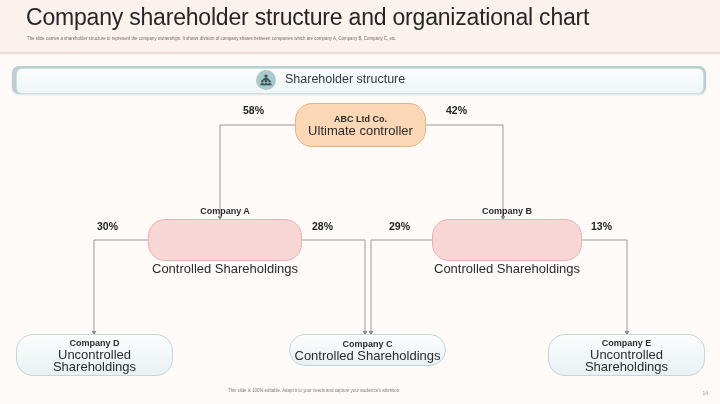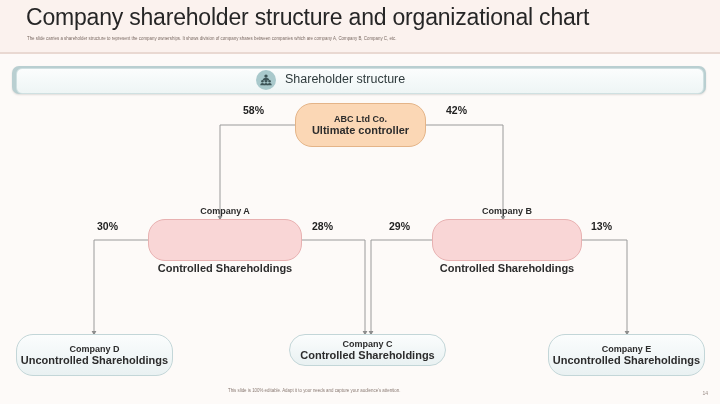--- a/index.html
+++ b/index.html
@@ -92,21 +92,21 @@
     box-sizing: border-box;
     border-radius: 17px;
     display: flex;
     flex-direction: column;
     align-items: center;
     justify-content: center;
     text-align: center;
     line-height: 11.5px;
   }
   .node .l1 { font-weight: 700; font-size: 9px; color: #2c2c2c; }
-  .node .l2 { font-weight: 700; font-size: 11px; color: #2c2c2c; }
+  .node .l2 { font-weight: 400; font-size: 13px; color: #2c2c2c; }
   .node.root {
     background: #fbd7b5;
     border: 1px solid #e4b488;
   }
   .node.mid {
     background: #f9d6d6;
     border: 1px solid #e8b1b1;
     gap: 45px;
   }
   .node.leaf {

